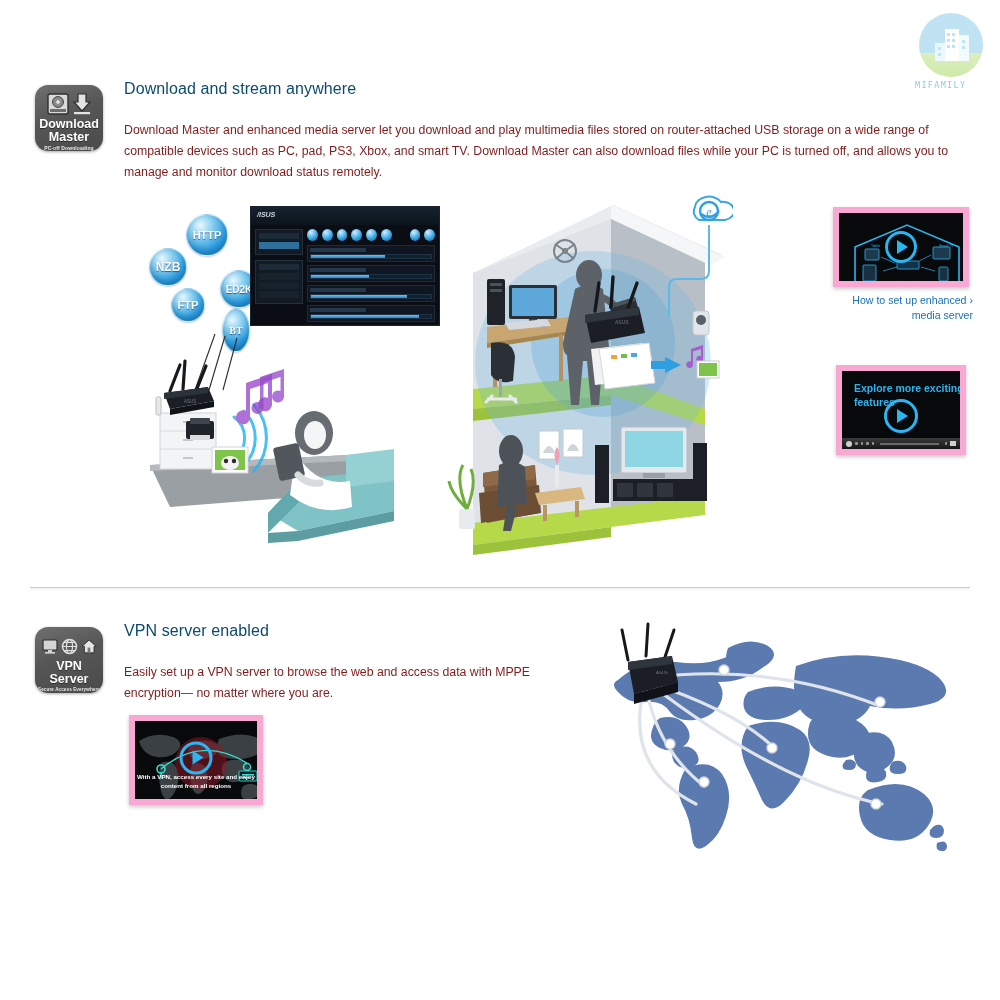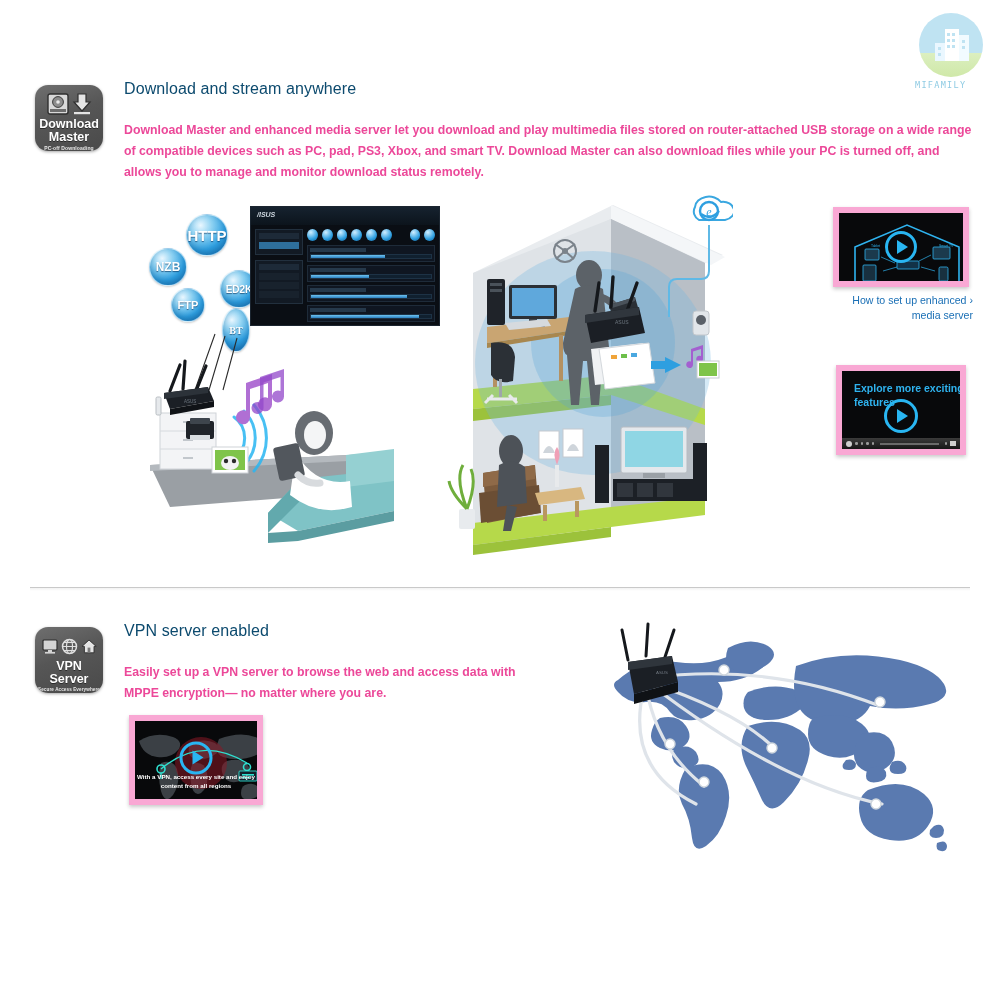--- a/index.html
+++ b/index.html
@@ -33,21 +33,21 @@
   .feat-icon .glyphs { height: 28px; display: flex; align-items: center; gap: 3px; margin-top: 5px; }
   .feat-icon .ititle { font-weight: bold; line-height: 1.0; text-align: center;
       text-shadow: 0 1px 0 #2a2a2a; }
   .feat-icon .isub { font-size: 5px; font-weight: bold; margin-top: 2px; color: #e8e8e8; letter-spacing: .1px; }
   #icon-dm .ititle { font-size: 12.5px; }
   #icon-vpn .ititle { font-size: 12.5px; }
 
   .sec-title { position: absolute; left: 124px; top: 0px; font-size: 16px; color: #0c4a6e;
       font-weight: normal; letter-spacing: .1px; }
   .sec-body { position: absolute; left: 124px; top: 40px; width: 855px; font-size: 12.3px;
-      color: #ec4899; line-height: 1.72; font-weight: bold; }
+      color: #7f1d1d; line-height: 1.72; }
   #vpn-body { width: 420px; }
 
   .divider { position: absolute; left: 30px; top: 507px; width: 940px; height: 1px;
       background: #c9c9c9; }
   .divider::after { content:""; position:absolute; left:0; top:1px; width:100%; height:3px;
       background: linear-gradient(180deg,rgba(0,0,0,.05),rgba(0,0,0,0)); }
 
   
   .illu { position: absolute; }
 
@@ -145,21 +145,21 @@
         </svg>
       </div>
       <div class="ititle">Download Master</div>
       <div class="isub">PC-off Downloading</div>
     </div>
 
     <h2 class="sec-title">Download and stream anywhere</h2>
     <p class="sec-body">Download Master and enhanced media server let you download and play multimedia files stored on router-attached USB storage on a wide range of compatible devices such as PC, pad, PS3, Xbox, and smart TV. Download Master can also download files while your PC is turned off, and allows you to manage and monitor download status remotely.</p>
 
     <div class="illu" style="left:0;top:0;">
-      <div class="bubble" style="left:186px;top:134px;width:42px;height:42px;font-size:15px;">HTTP</div>
+      <div class="bubble" style="left:186px;top:134px;width:42px;height:42px;font-size:11px;">HTTP</div>
       <div class="bubble" style="left:149px;top:168px;width:38px;height:38px;font-size:12px;">NZB</div>
       <div class="bubble" style="left:220px;top:190px;width:38px;height:38px;font-size:10px;text-align:right;">ED2K</div>
       <div class="bubble" style="left:171px;top:208px;width:34px;height:34px;font-size:11px;">FTP</div>
       <div class="bubble" style="left:222px;top:228px;width:28px;height:44px;font-size:10px;font-family:Liberation Serif, serif;">BT</div>
       <svg style="position:absolute;left:185px;top:252px;" width="70" height="60">
         <path d="M10 58 L30 2 M24 58 L40 4 M38 58 L52 6" stroke="#2b2b2b" stroke-width="1.1" fill="none"></path>
       </svg>
     </div>
 
     <div class="dmwin" style="left:250px;top:126px;width:190px;height:120px;">

